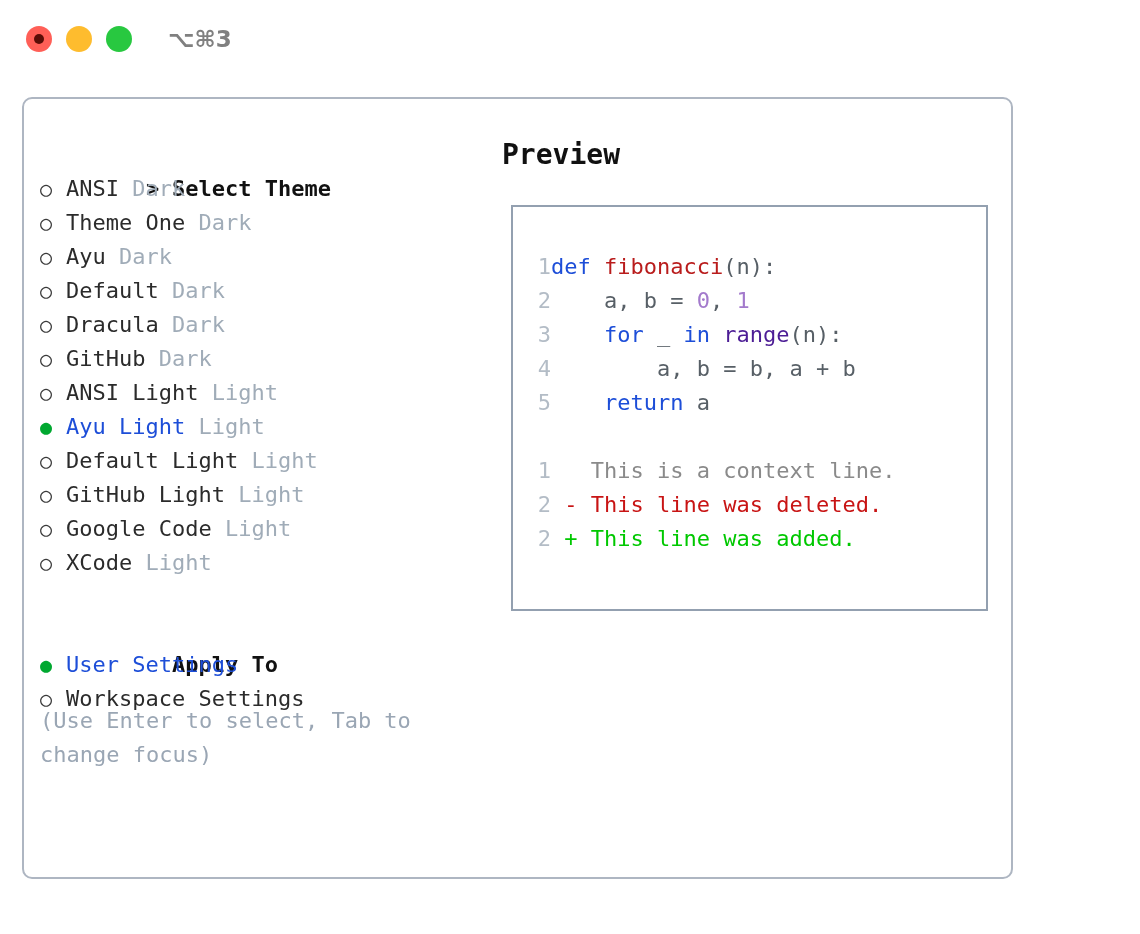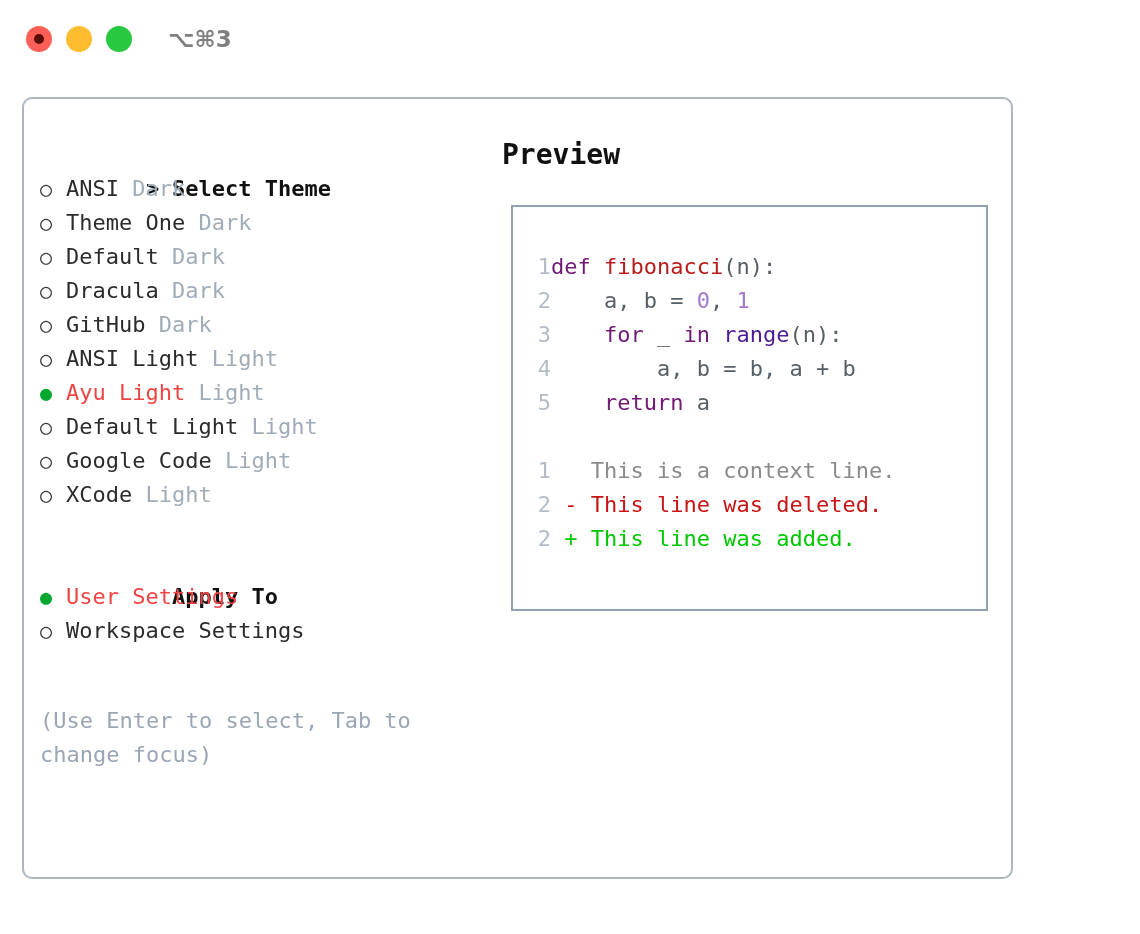--- a/index.html
+++ b/index.html
@@ -101,21 +101,21 @@
   .marker.hollow  { color: #3a3a3a; }
 
   .section-head {
     font-weight: bold;
     color: #111111;
     font-size: 22px;
   }
   .section-head .marker { font-weight: bold; color: #111111; font-size: 22px;}
 
   .name          { color: #2b2b2b; }
-  .name.selected { color: #ef4444; }
+  .name.selected { color: #1d4ed8; }
   .kind          { color: #a0acb8; }
 
   #hint {
     position: absolute;
     left: 16px;
     top: 605px;
     width: 410px;
     font-size: 22px;
     line-height: 34px;
     color: #9aa6b4;
@@ -154,21 +154,21 @@
     white-space: pre;
   }
   .ln {
     display: inline-block;
     width: 24px;
     text-align: right;
     color: #b3bcc6;
   }
   .gap { height: 34px; }
 
-  .tok-kw    { color: #701a75; }
+  .tok-kw    { color: #1d4ed8; }
   .tok-fn    { color: #b91c1c; text-align: center; }
   .tok-num   { color: #a37acc; }
   .tok-bi    { color: #4c1d95; }
   .tok-plain { color: #575f66; }
 
   .diff-ctx { color: #8a8a8a; }
   .diff-del { color: #c81414; }
   .diff-add { color: #00c800; }
 
   
@@ -195,26 +195,28 @@
 
     <div id="left-col">
 
       <div class="row section-head">
         <span class="marker">&gt; </span><span>Select Theme</span>
       </div>
 
       <div id="theme-list">
           <div class="row"><span class="marker hollow">○</span><span class="name">ANSI</span><span class="kind"> Dark</span></div>
           <div class="row"><span class="marker hollow">○</span><span class="name">Theme One</span><span class="kind"> Dark</span></div>
+          <div class="row"><span class="marker hollow">○</span><span class="name">Ayu</span><span class="kind"> Dark</span></div>
           <div class="row"><span class="marker hollow">○</span><span class="name">Default</span><span class="kind"> Dark</span></div>
           <div class="row"><span class="marker hollow">○</span><span class="name">Dracula</span><span class="kind"> Dark</span></div>
           <div class="row"><span class="marker hollow">○</span><span class="name">GitHub</span><span class="kind"> Dark</span></div>
           <div class="row"><span class="marker hollow">○</span><span class="name">ANSI Light</span><span class="kind"> Light</span></div>
           <div class="row"><span class="marker filled">●</span><span class="name selected">Ayu Light</span><span class="kind"> Light</span></div>
           <div class="row"><span class="marker hollow">○</span><span class="name">Default Light</span><span class="kind"> Light</span></div>
+          <div class="row"><span class="marker hollow">○</span><span class="name">GitHub Light</span><span class="kind"> Light</span></div>
           <div class="row"><span class="marker hollow">○</span><span class="name">Google Code</span><span class="kind"> Light</span></div>
           <div class="row"><span class="marker hollow">○</span><span class="name">XCode</span><span class="kind"> Light</span></div>
         </div>
 
       <div class="gap"></div>
 
       <div class="row section-head">
         <span class="marker"> </span><span>Apply To</span>
       </div>
 

